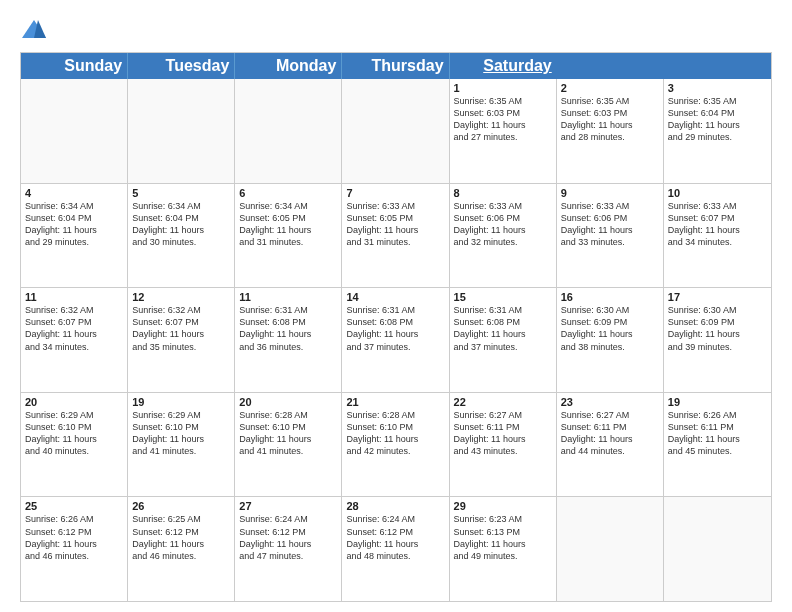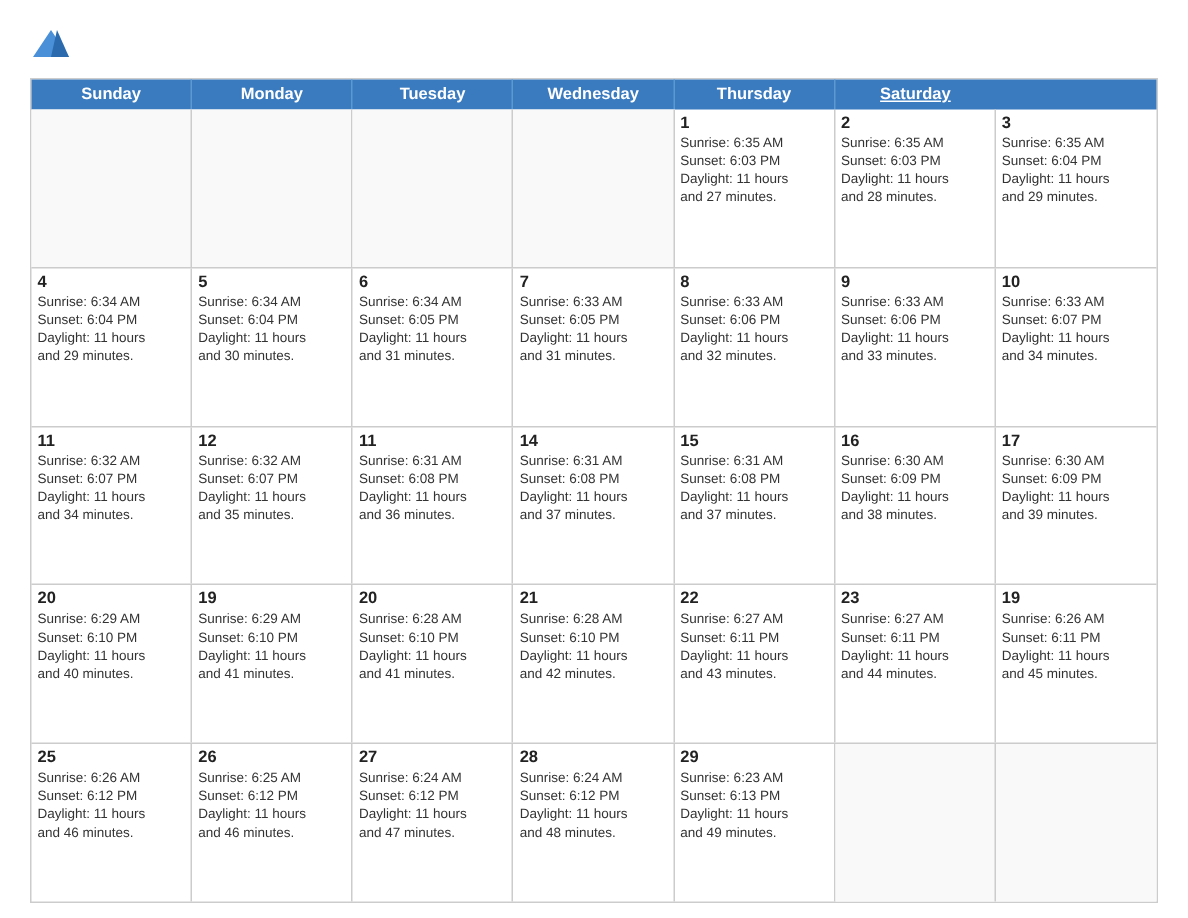--- a/index.html
+++ b/index.html
@@ -65,25 +65,25 @@
       flex-direction: column;
       border: 1px solid #ccc;
     }
     .calendar-header {
       display: grid;
       grid-template-columns: repeat(7, 1fr);
       background: #3a7abf;
     }
     .cal-header-cell {
       color: #fff;
-      font-size: 11px;
-      font-weight: bold;
-      padding: 4px 21px;
+      font-size: 16px;
+      font-weight: bold;
+      padding: 4px 5px;
       border-right: 1px solid #5a9ad0;
-      text-align: center;
+      text-align: right;
     }
     .cal-header-cell:last-child { border-right: none; text-decoration: underline; }
     .calendar-body {
       flex: 1;
       display: flex;
       flex-direction: column;
     }
     .cal-row {
       display: grid;
       grid-template-columns: repeat(7, 1fr);
@@ -131,23 +131,22 @@
     </div>
     <div class="title-block">
       <div class="title-month"></div>
       <div class="title-location"></div>
     </div>
   </div>
 
   <div class="calendar">
     <div class="calendar-header">
     <div class="cal-header-cell">Sunday</div>
+        <div class="cal-header-cell">Tuesday</div>
         <div class="cal-header-cell">Monday</div>
-        <div class="cal-header-cell">Tuesday</div>
-        <div class="cal-header-cell">Wednesday</div>
         <div class="cal-header-cell">Thursday</div>
         <div class="cal-header-cell">Saturday</div>
       </div>
     <div class="calendar-body">
     <div class="cal-row">
           <div class="cal-cell empty"></div>
           <div class="cal-cell empty"></div>
           <div class="cal-cell empty"></div>
           <div class="cal-cell empty"></div>
           <div class="cal-cell">

